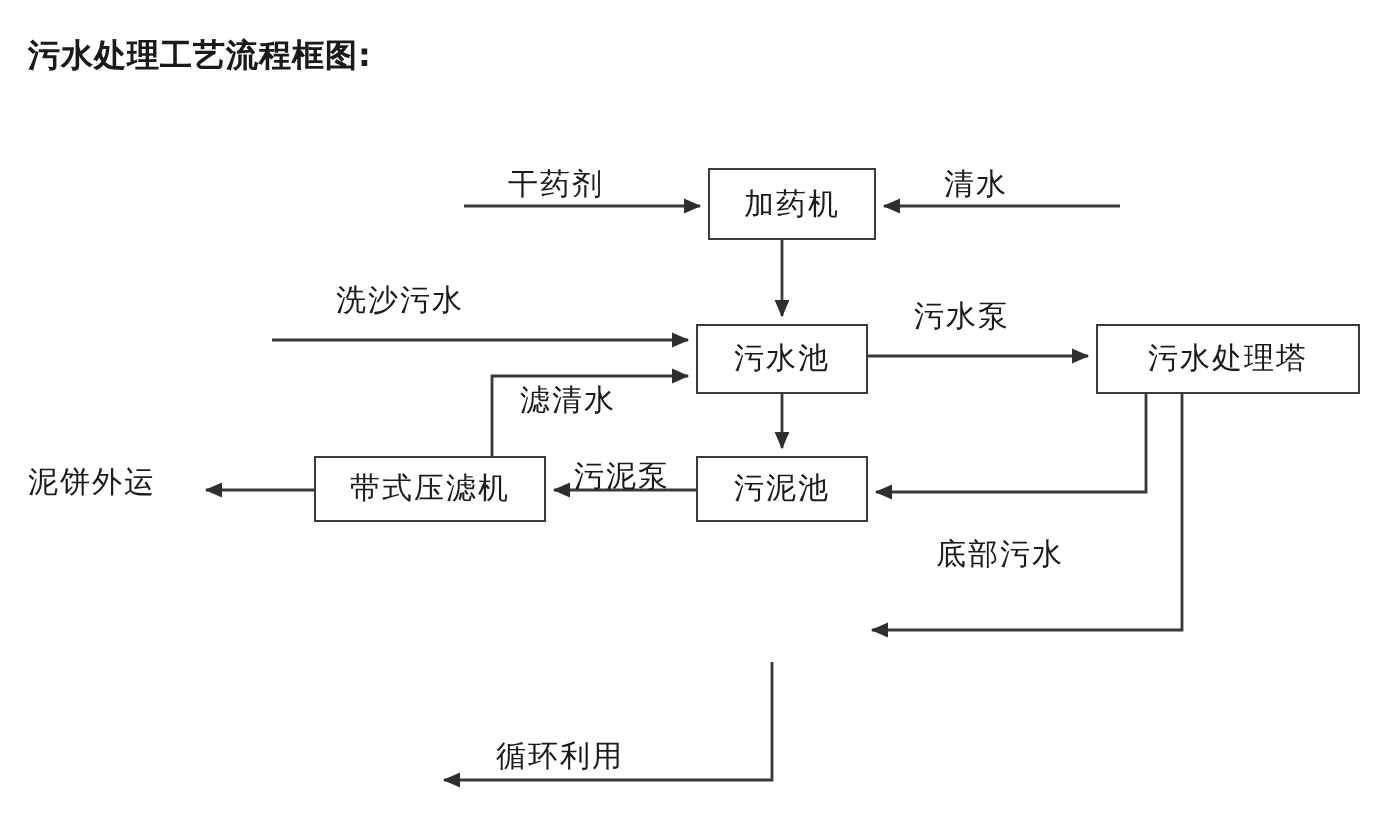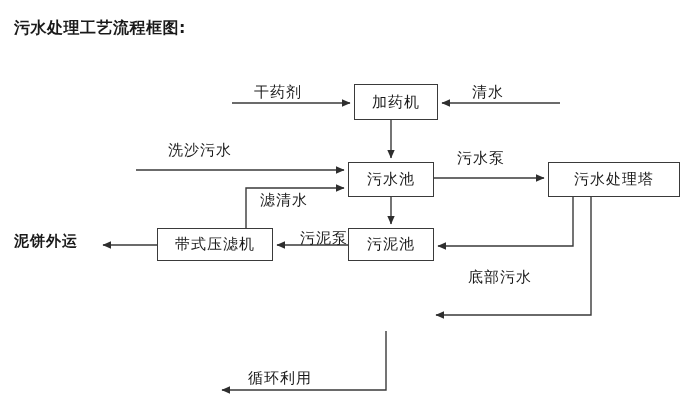--- a/index.html
+++ b/index.html
@@ -130,21 +130,21 @@
   <div class="edge-label" style="left:254px; top:83px;">干药剂</div>
 
   <div class="edge-label" style="left:472px; top:83px;">清水</div>
 
   <div class="edge-label" style="left:168px; top:141px;">洗沙污水</div>
 
   <div class="edge-label" style="left:457px; top:149px;">污水泵</div>
 
   <div class="edge-label" style="left:260px; top:191px;">滤清水</div>
 
-  <div class="edge-label" style="left:287px; top:229px;margin-left:13px;">污泥泵</div>
+  <div class="edge-label" style="left:287px; top:229px;">污泥泵</div>
 
   <div class="edge-label" style="left:468px; top:228px;margin-top:40px;">底部污水</div>
 
-  <div class="term-label" style="left:14px; top:232px;font-weight:bold;">泥饼外运</div>
+  <div class="term-label" style="left:14px; top:232px;">泥饼外运</div>
 
   <div class="term-label" style="left:248px; top:369px;">循环利用</div>
 
 </div>
 
 </body></html>

